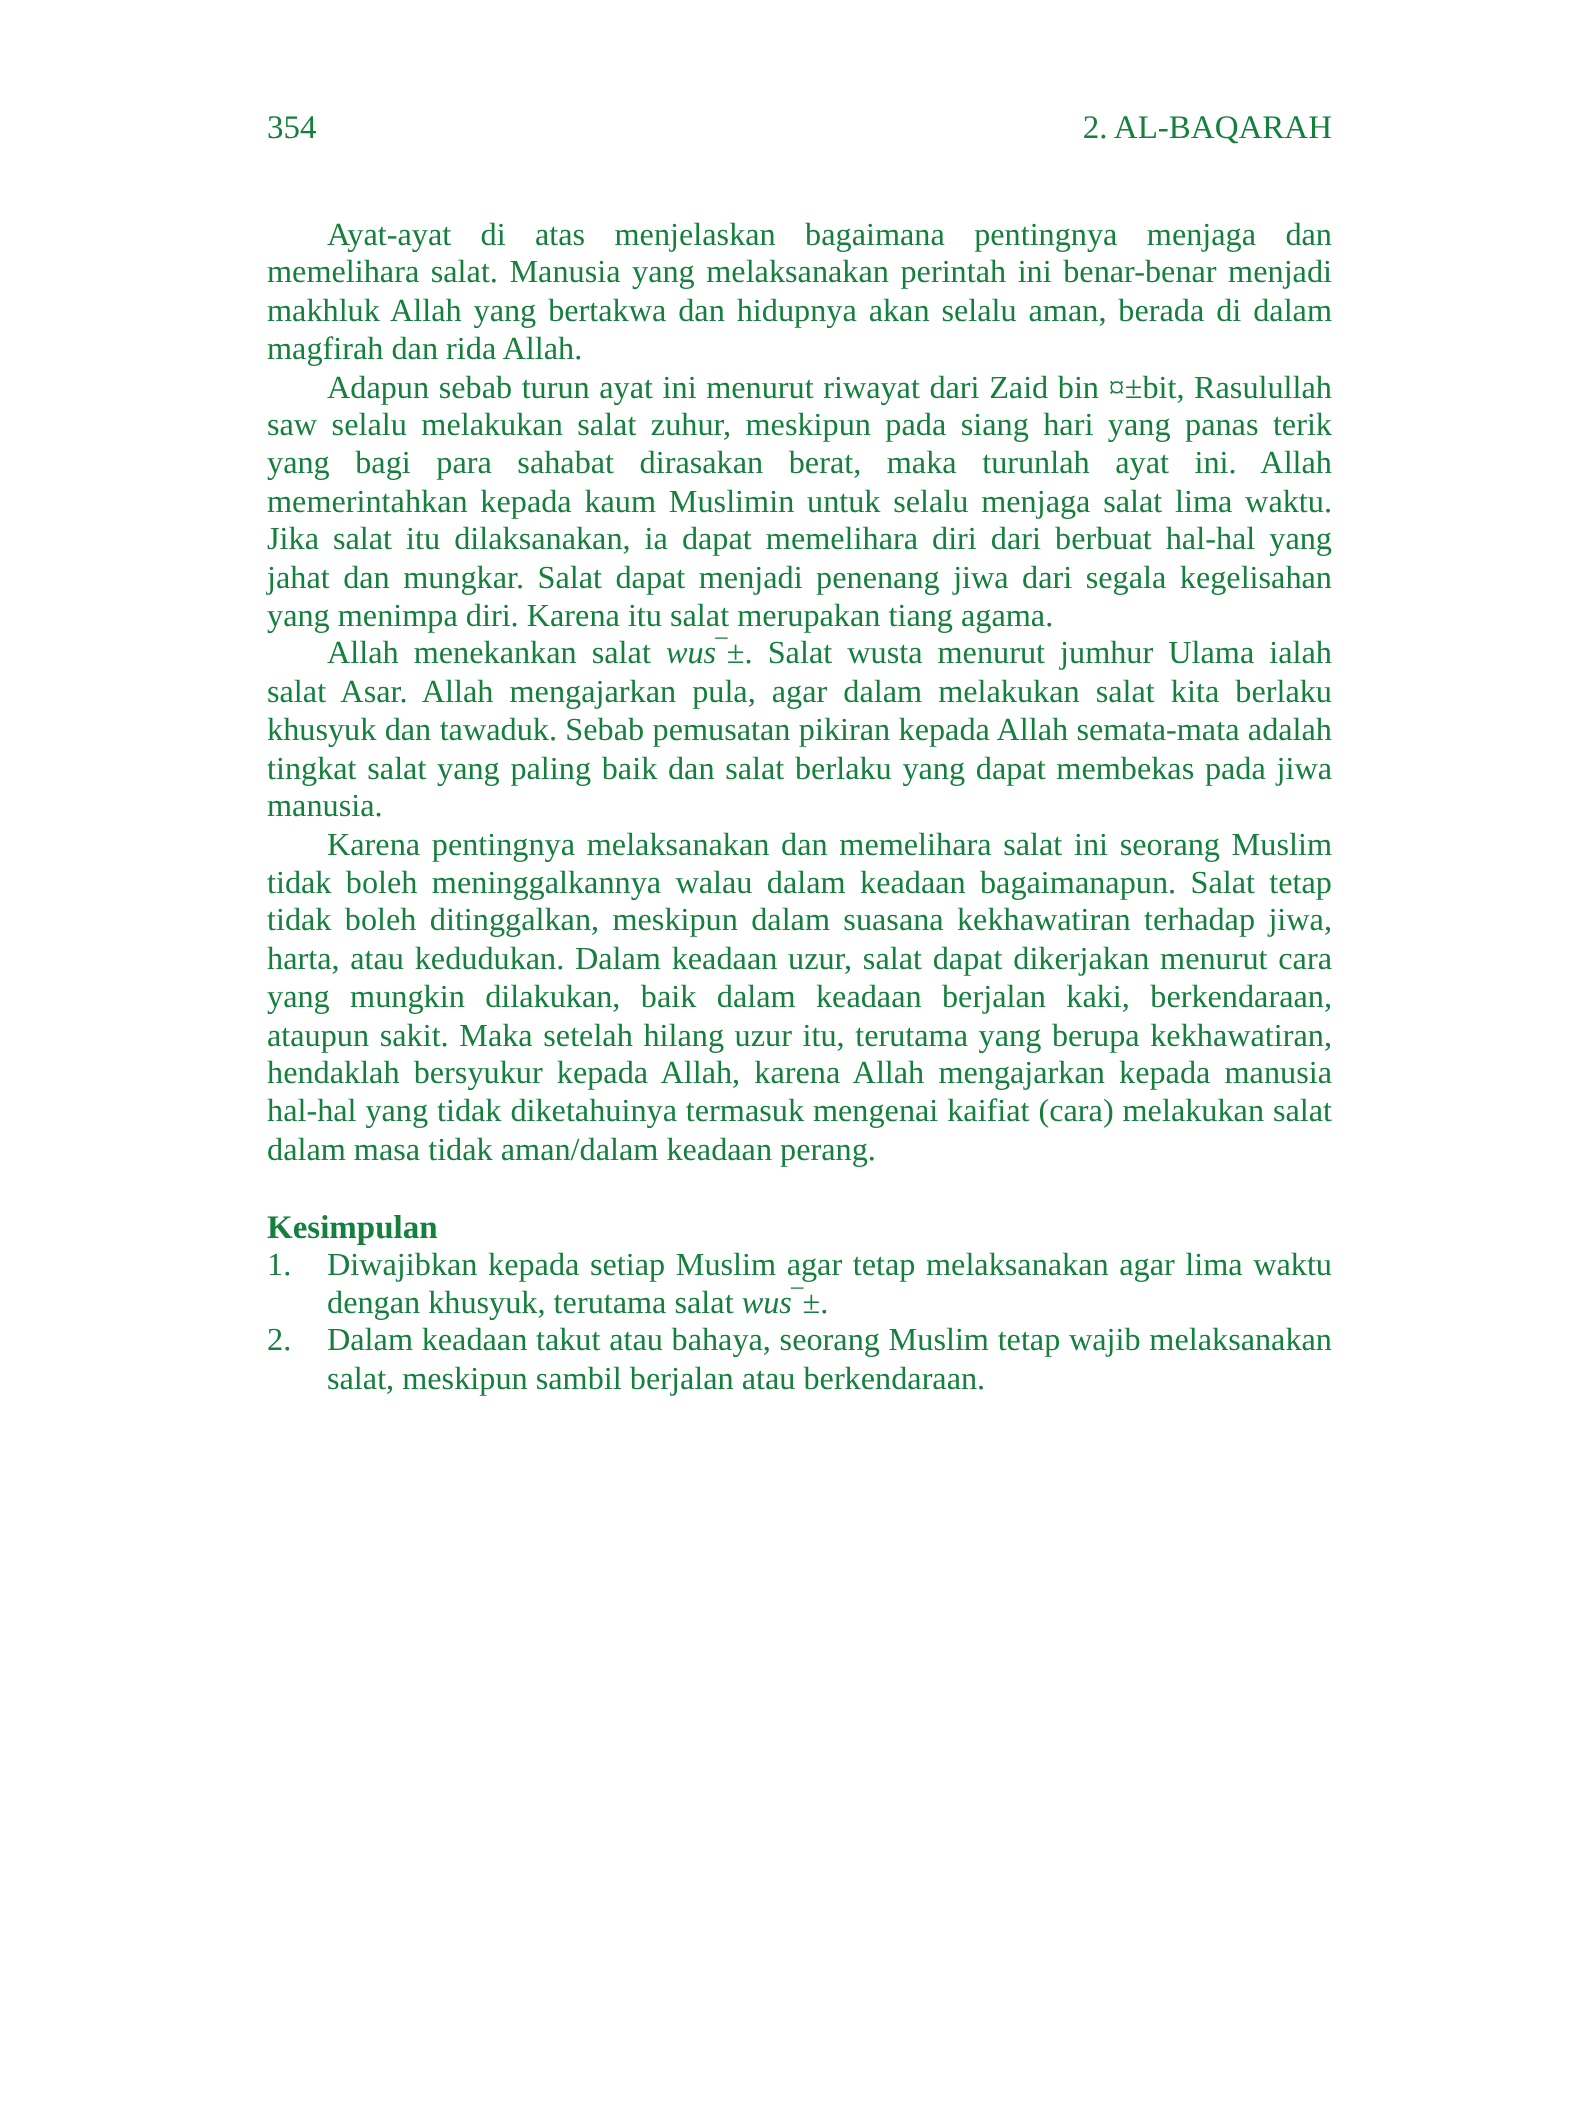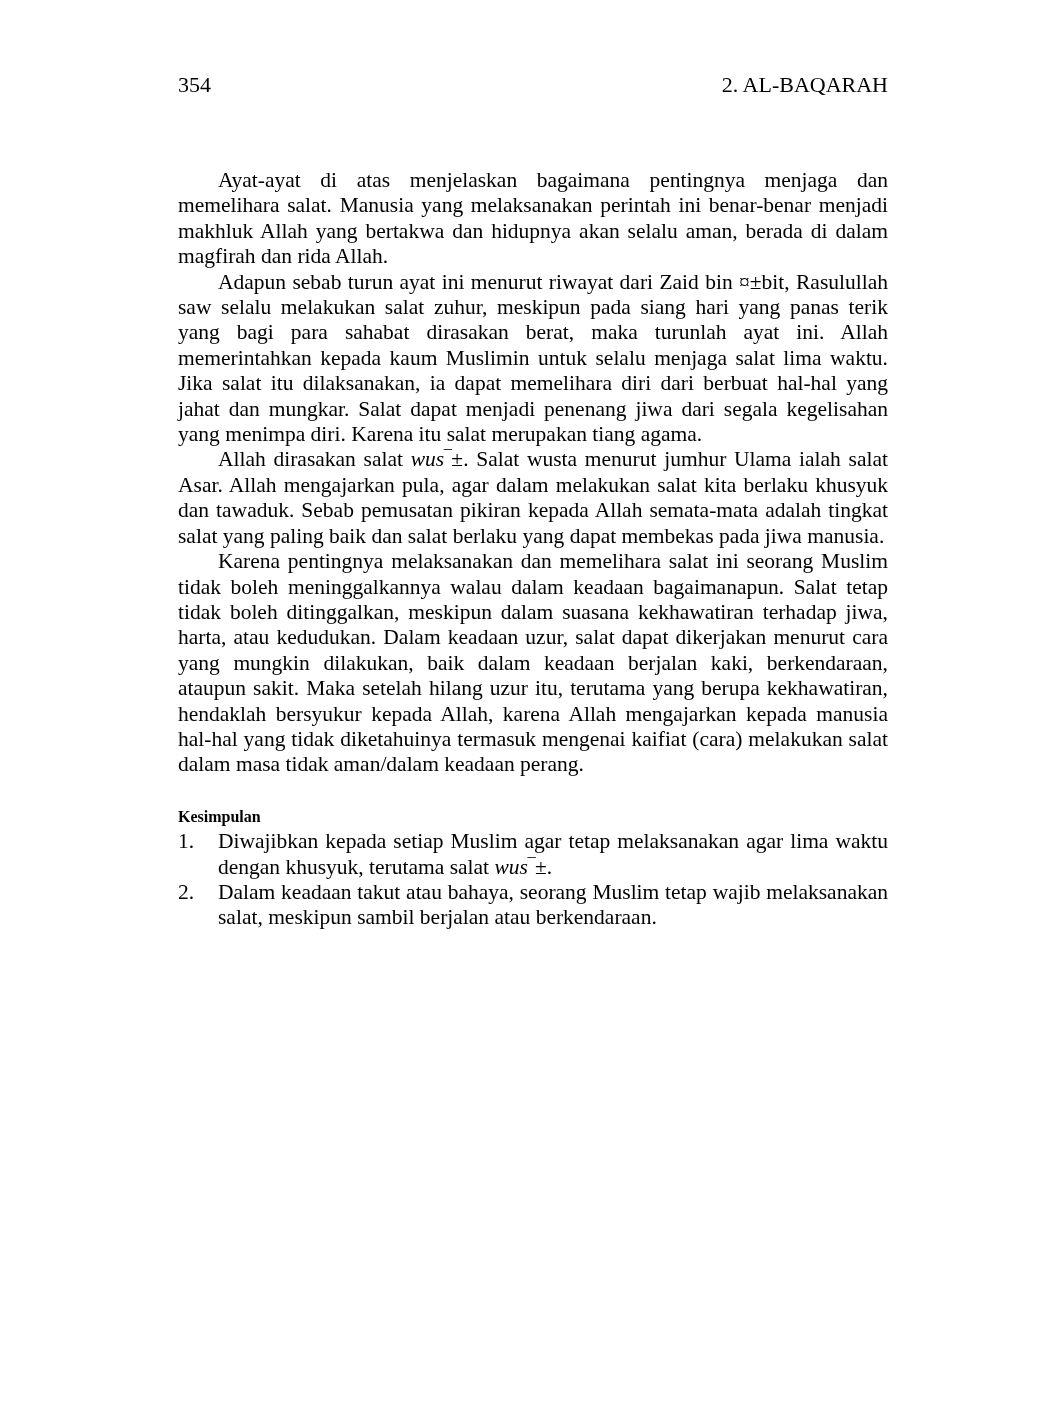--- a/index.html
+++ b/index.html
@@ -6,51 +6,51 @@
     margin: 0;
     padding: 0;
     background: #ffffff;
   }
   .page {
     position: relative;
     width: 1063px;
     height: 1417px;
     background: #ffffff;
     font-family: "Liberation Serif", "DejaVu Serif", serif;
-    color: #000000;
+    color: #15803d;
     overflow: hidden;
   }
   .header {
     position: absolute;
     top: 72px;
     left: 178px;
     width: 710px;
     display: flex;
     align-items: baseline;
     font-size: 22px;
     line-height: 25px;
   }
   .h-left  { flex: 1; text-align: left; }
   .h-center{ flex: none; text-align: right; }
   .h-right { flex: 1; text-align: right; }
   .content {
     position: absolute;
-    top: 168px;
+    top: 144px;
     left: 178px;
     width: 710px;
     font-size: 21.5px;
     line-height: 25.4px;
     text-align: justify;
   }
   .para {
     margin: 0;
     text-indent: 40px;
   }
   .kesimpulan-heading {
-    font-size: 16px;
+    font-size: 22px;
     font-weight: bold;
     margin: 26px 0 0 0;
     line-height: 25.4px;
     text-align: left;
   }
   .list-item {
     display: flex;
     margin: 0;
   }
   .list-num {
@@ -71,21 +71,21 @@
 
   <div class="header">
     <span class="h-left">354</span>
     <span class="h-center">2. AL-BAQARAH</span>
   </div>
 
   <div class="content">
     <div>
         <p class="para"><span>Ayat-ayat di atas menjelaskan bagaimana pentingnya menjaga dan memelihara salat. Manusia yang melaksanakan perintah ini benar-benar menjadi makhluk Allah yang bertakwa dan hidupnya akan selalu aman, berada di dalam magfirah dan rida Allah.</span></p>
         <p class="para"><span>Adapun sebab turun ayat ini menurut riwayat dari Zaid bin ¤±bit, Rasulullah saw selalu melakukan salat zuhur, meskipun pada siang hari yang panas terik yang bagi para sahabat dirasakan berat, maka turunlah ayat ini. Allah memerintahkan kepada kaum Muslimin untuk selalu menjaga salat lima waktu. Jika salat itu dilaksanakan, ia dapat memelihara diri dari berbuat hal-hal yang jahat dan mungkar. Salat dapat menjadi penenang jiwa dari segala kegelisahan yang menimpa diri. Karena itu salat merupakan tiang agama.</span></p>
-        <p class="para"><span>Allah dirasakan salat </span><i>wus</i><span>‾±. Salat wusta menurut jumhur Ulama ialah salat Asar. Allah mengajarkan pula, agar dalam melakukan salat kita berlaku khusyuk dan tawaduk. Sebab pemusatan pikiran kepada Allah semata-mata adalah tingkat salat yang paling baik dan salat berlaku yang dapat membekas pada jiwa manusia.</span></p>
+        <p class="para"><span>Allah menekankan salat </span><i>wus</i><span>‾±. Salat wusta menurut jumhur Ulama ialah salat Asar. Allah mengajarkan pula, agar dalam melakukan salat kita berlaku khusyuk dan tawaduk. Sebab pemusatan pikiran kepada Allah semata-mata adalah tingkat salat yang paling baik dan salat berlaku yang dapat membekas pada jiwa manusia.</span></p>
         <p class="para"><span>Karena pentingnya melaksanakan dan memelihara salat ini seorang Muslim tidak boleh meninggalkannya walau dalam keadaan bagaimanapun. Salat tetap tidak boleh ditinggalkan, meskipun dalam suasana kekhawatiran terhadap jiwa, harta, atau kedudukan. Dalam keadaan uzur, salat dapat dikerjakan menurut cara yang mungkin dilakukan, baik dalam keadaan berjalan kaki, berkendaraan, ataupun sakit. Maka setelah hilang uzur itu, terutama yang berupa kekhawatiran, hendaklah bersyukur kepada Allah, karena Allah mengajarkan kepada manusia hal-hal yang tidak diketahuinya termasuk mengenai kaifiat (cara) melakukan salat dalam masa tidak aman/dalam keadaan perang.</span></p>
       </div>
 
     <h2 class="kesimpulan-heading">Kesimpulan</h2>
 
     <div>
         <div class="list-item">
           <span class="list-num">1.</span>
           <span class="list-text"><span>Diwajibkan kepada setiap Muslim agar tetap melaksanakan agar lima waktu dengan khusyuk, terutama salat </span><i>wus</i><span>‾±.</span></span>
         </div>

